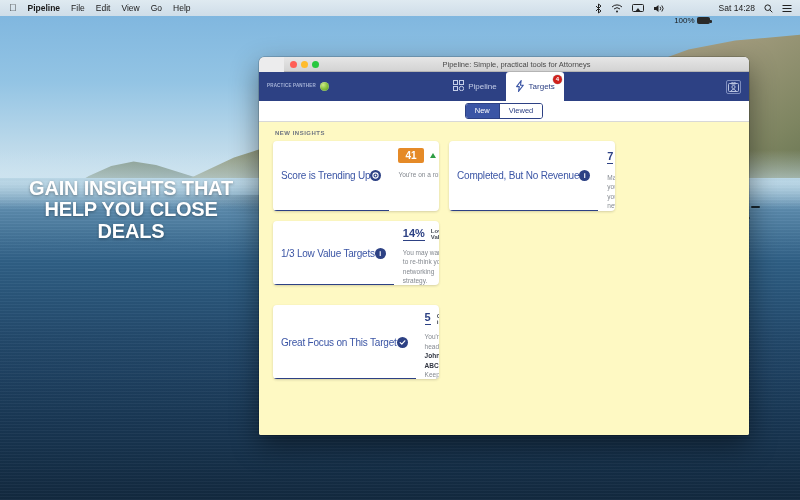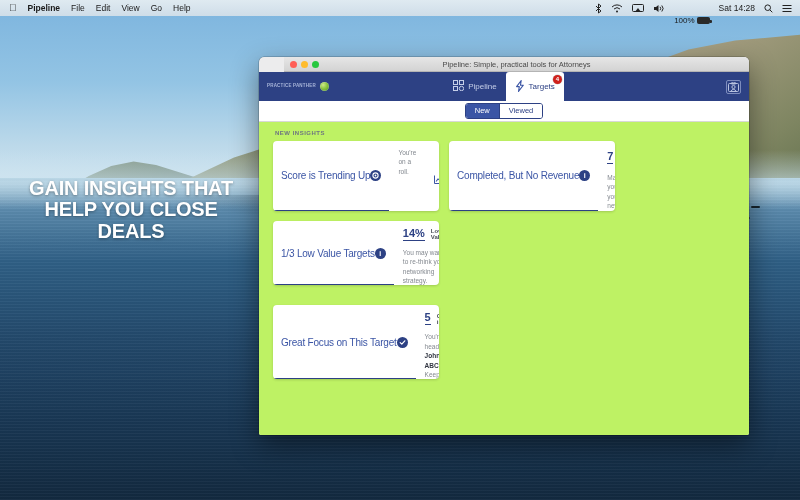--- a/index.html
+++ b/index.html
@@ -169,21 +169,21 @@
     font-size: 6px; line-height: 9px; text-align: center; font-weight: bold;
     box-shadow: 0 0 0 .5px rgba(0,0,0,.2);
   }
   .toolbar-right { margin-left: auto; display: flex; align-items: center; padding-right: 8px; }
   .id-badge-btn {
     width: 15px; height: 14px; border: 1px solid #7d8cbd; border-radius: 2px;
     display: flex; align-items: center; justify-content: center;
   }
 
   
-  .content { flex: 1; background: #bef264; overflow: hidden; position: relative; }
+  .content { flex: 1; background: #fef9c3; overflow: hidden; position: relative; }
   .seg-bar {
     background: #ffffff; height: 21px; display: flex; align-items: center;
     justify-content: center; border-bottom: .5px solid #d8d8d8;
   }
   .segmented {
     display: flex; border: .5px solid #2d4184; border-radius: 3px; overflow: hidden;
     font-size: 7.5px; line-height: 1;
   }
   .seg {
     padding: 3.5px 9px; color: #2d4184; background: #fff; cursor: default;
@@ -397,20 +397,25 @@
         <div class="card-head">
           <span class="card-title">Score is Trending Up</span>
           <span class="card-icon">
             <svg width="7" height="7" viewBox="0 0 7 7">
                 <circle cx="3.5" cy="3.5" r="2.6" fill="none" stroke="#fff" stroke-width="1.1"></circle>
                 <circle cx="3.5" cy="3.5" r="0.9" fill="#fff"></circle>
               </svg>
           </span>
         </div>
         <div class="card-body">
+          <div class="metric-row">
+            <span class="metric-chip">41</span>
+            <span class="trend-up"></span>
+            <span class="trend-text">up 2 weeks</span>
+          </div>
           <div class="card-text">You're on a roll.</div>
         </div>
         <div class="card-foot">
           <span class="foot-icon">
             <svg width="11" height="9" viewBox="0 0 11 9">
                 <path d="M0.5 8.5 V0.5" stroke="#3b55a5" stroke-width="1"></path>
                 <path d="M0.5 8.5 H10.5" stroke="#3b55a5" stroke-width="1"></path>
                 <polyline points="2,6.5 4,4 6.2,5.5 9.5,1.5" fill="none" stroke="#3b55a5" stroke-width="1.1"></polyline>
               </svg>
           </span>

